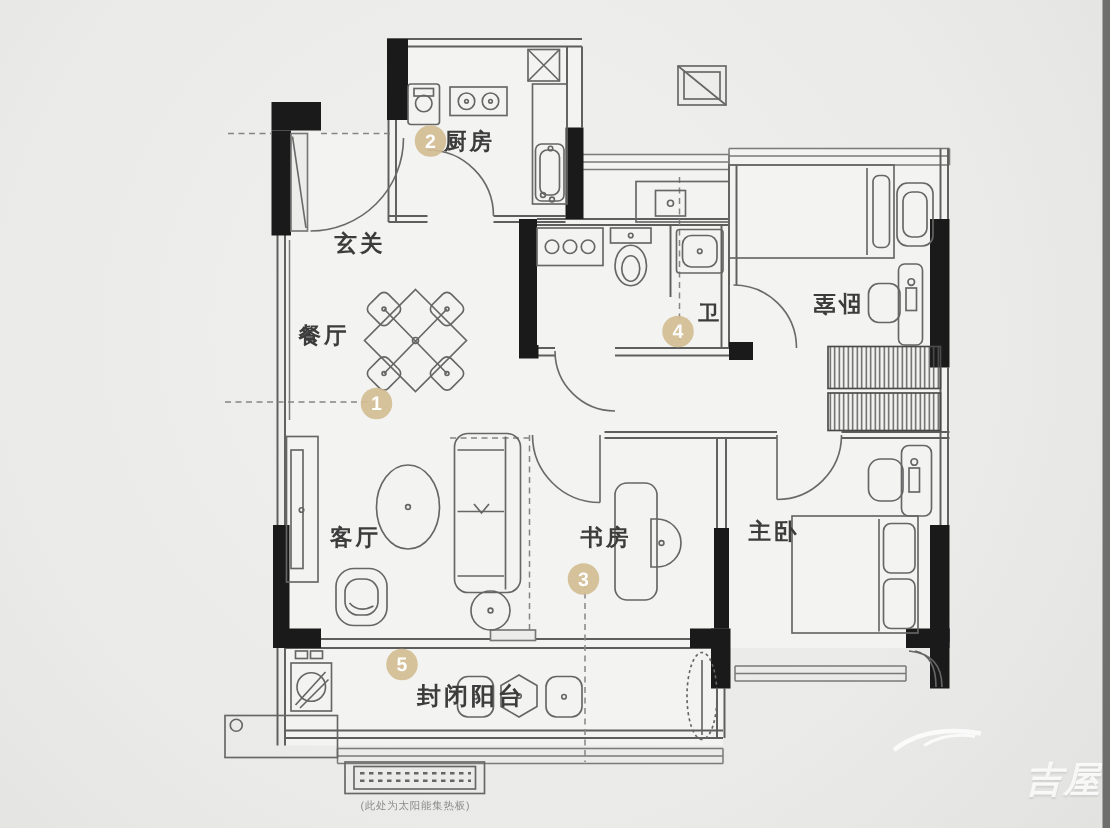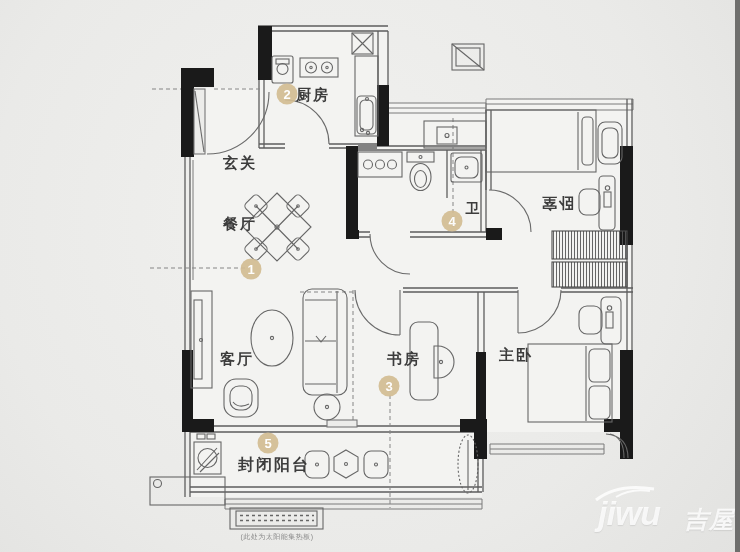--- a/index.html
+++ b/index.html
@@ -10,21 +10,21 @@
     position:relative;width:740px;height:552px;overflow:hidden;
     background:radial-gradient(circle at 45% 40%, #f1f1ef 0%, var(--bg) 65%, #e2e2e0 100%);
     font-family:"Liberation Sans", sans-serif;
   }
   .stage svg{position:absolute;left:0;top:0;}
   .room-label{
     position:absolute;transform:translate(-50%,-50%);
     color:var(--label);font-size:15px;font-weight:700;letter-spacing:2px;white-space:nowrap;text-align:right;
   }
   .room-label.small{font-size:14px;letter-spacing:1px;}
-  .room-label.big{font-size:16px;letter-spacing:2px;}
+  .room-label.big{font-size:16px;letter-spacing:2px;margin-left:40px;}
   .room-label.flip{transform:translate(-50%,-50%) rotate(180deg);}
   .num-marker{
     position:absolute;width:21px;height:21px;border-radius:50%;
     transform:translate(-50%,-50%);
     background:var(--marker);opacity:.92;
     color:#fff;font-size:13px;font-weight:700;
     display:flex;align-items:center;justify-content:center;line-height:1;
   }
   .solar-note{
     position:absolute;transform:translate(-50%,-50%);
@@ -280,39 +280,38 @@
       <g>
         <rect x="230" y="508" width="93" height="21"></rect>
         <rect x="236" y="511" width="81" height="15"></rect>
         <path d="M240,515.5 H314 M240,520.5 H314" stroke-dasharray="3 3" stroke-width="1.6"></path>
       </g>
     </g>
   </svg>
 
   <div class="room-label" style="left:240px;top:163px">玄关</div>
   <div class="room-label" style="left:313px;top:95px">厨房</div>
-  <div class="room-label" style="left:240px;top:224px">餐厅</div>
+  <div class="room-label" style="left:216px;top:224px">餐厅</div>
   <div class="room-label small" style="left:473px;top:209px">卫</div>
   <div class="room-label flip" style="left:557px;top:202px">卧室</div>
   <div class="room-label" style="left:404px;top:359px">书房</div>
   <div class="room-label" style="left:237px;top:359px">客厅</div>
   <div class="room-label" style="left:516px;top:355px">主卧</div>
   <div class="room-label big" style="left:274px;top:465px">封闭阳台</div>
 
   <div class="num-marker" style="left:251px;top:269px">1</div>
   <div class="num-marker" style="left:287px;top:94px">2</div>
   <div class="num-marker" style="left:389px;top:386px">3</div>
   <div class="num-marker" style="left:452px;top:221px">4</div>
   <div class="num-marker" style="left:268px;top:443px">5</div>
 
   <div class="solar-note" style="left:277px;top:537px">(此处为太阳能集热板)</div>
 
   <div class="watermark">
     <svg class="wm-swoosh" width="64" height="18" viewBox="0 0 64 18">
       <path d="M2,16 C16,5 36,1 60,5" stroke="rgba(255,255,255,.8)" stroke-width="3" fill="none"></path>
       <path d="M22,13 C32,7 44,5 56,7" stroke="rgba(255,255,255,.8)" stroke-width="2" fill="none"></path>
     </svg>
-    <span class="wm-latin">jiwu</span>
     <span class="wm-cjk">吉屋</span>
   </div>
 
   <div class="edge-strip"></div>
 </div>
 
 </body></html>

